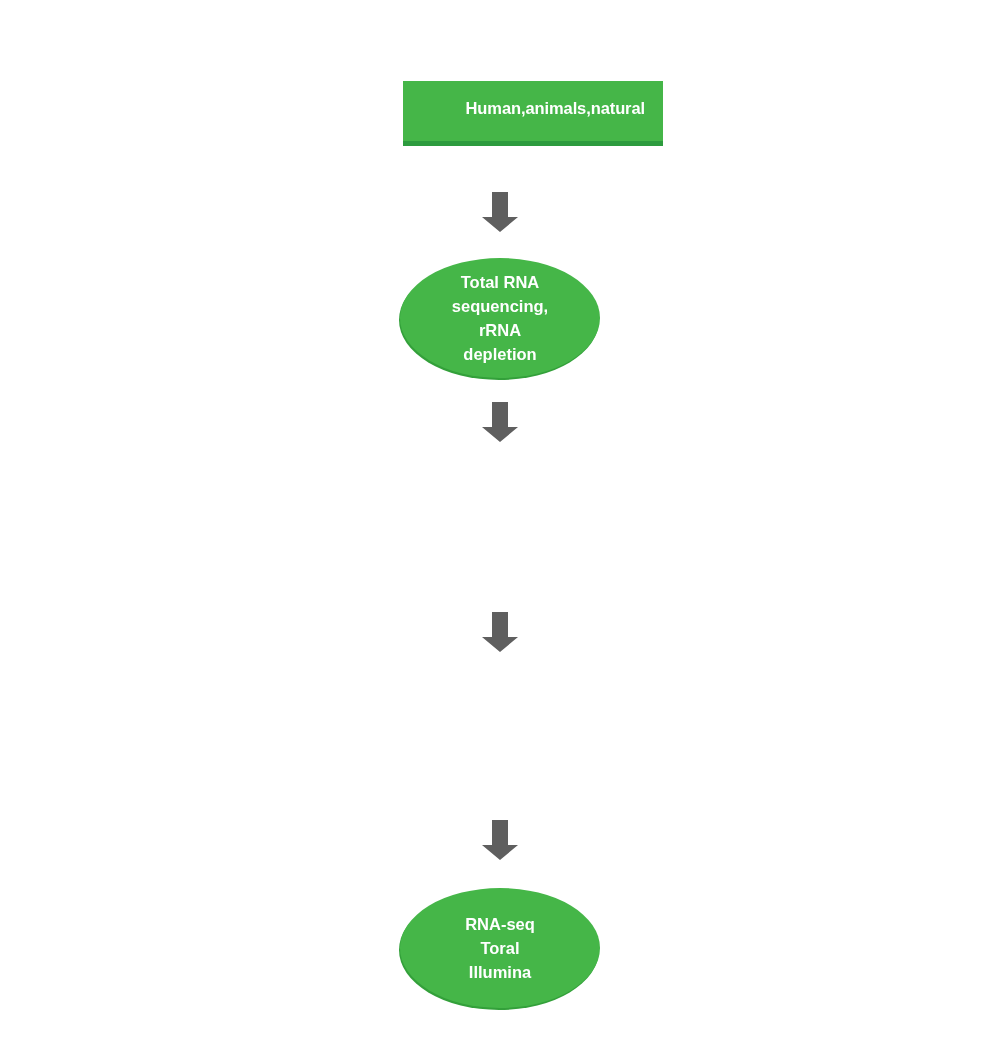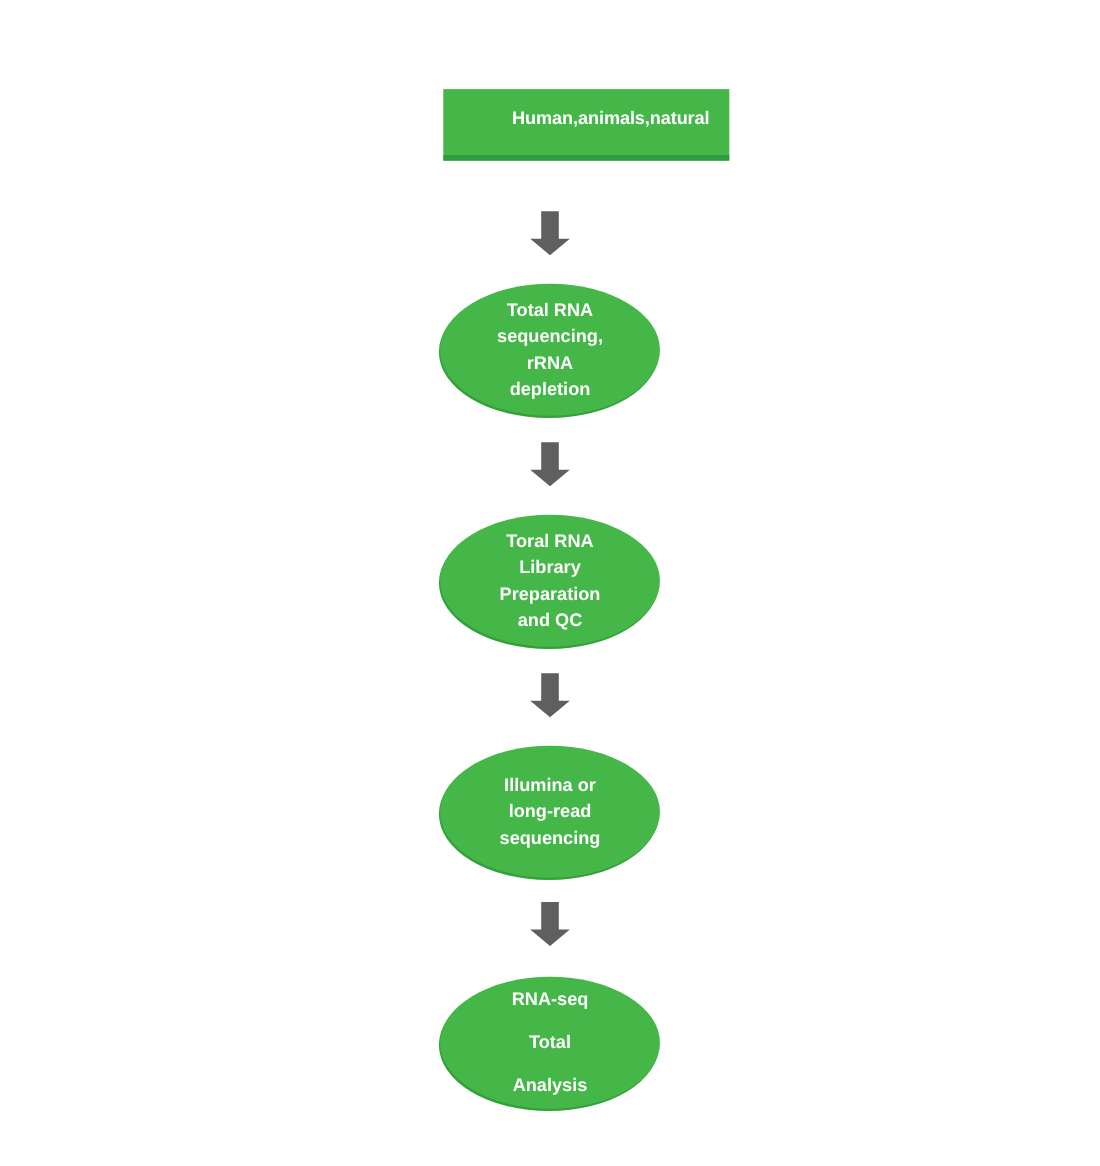--- a/index.html
+++ b/index.html
@@ -67,21 +67,21 @@
     color: #ffffff;
     font-size: 16.5px;
     font-weight: bold;
     line-height: 24px;
     text-align: left;
     white-space: nowrap;
   }
   .e1 { top: 258px; }
   .e2 { top: 468px; }
   .e3 { top: 678px; }
-  .e4 { top: 888px; gap: 15px; }
+  .e4 { top: 888px; }
 
   
   .arrow {
     position: absolute;
     left: 478px;
     width: 44px;
     height: 44px;
   }
   .a1 { top: 190px; }
   .a2 { top: 400px; }
@@ -110,44 +110,33 @@
     <span class="line">rRNA</span>
     <span class="line">depletion</span>
   </div>
 
   <div class="arrow a2">
     <svg viewBox="0 0 44 44" xmlns="http://www.w3.org/2000/svg" aria-hidden="true">
       <polygon points="14,2 30,2 30,27 40,27 22,42 4,27 14,27" fill="#5f5f5f"></polygon>
     </svg>
   </div>
 
-  <div class="node-ellipse e2">
-    <span class="line">Toral RNA</span>
-    <span class="line">Library</span>
-    <span class="line">Preparation</span>
-    <span class="line">and QC</span>
-  </div>
 
   <div class="arrow a3">
     <svg viewBox="0 0 44 44" xmlns="http://www.w3.org/2000/svg" aria-hidden="true">
       <polygon points="14,2 30,2 30,27 40,27 22,42 4,27 14,27" fill="#5f5f5f"></polygon>
     </svg>
   </div>
 
-  <div class="node-ellipse e3">
-    <span class="line">Illumina or</span>
-    <span class="line">long-read</span>
-    <span class="line">sequencing</span>
-  </div>
 
   <div class="arrow a4">
     <svg viewBox="0 0 44 44" xmlns="http://www.w3.org/2000/svg" aria-hidden="true">
       <polygon points="14,2 30,2 30,27 40,27 22,42 4,27 14,27" fill="#5f5f5f"></polygon>
     </svg>
   </div>
 
   <div class="node-ellipse e4">
     <span class="line">RNA-seq</span>
-    <span class="line">Total</span>
-    <span class="line">Analysis</span>
+    <span class="line">Toral</span>
+    <span class="line">Illumina</span>
   </div>
 
 </div>
 
 </body></html>

